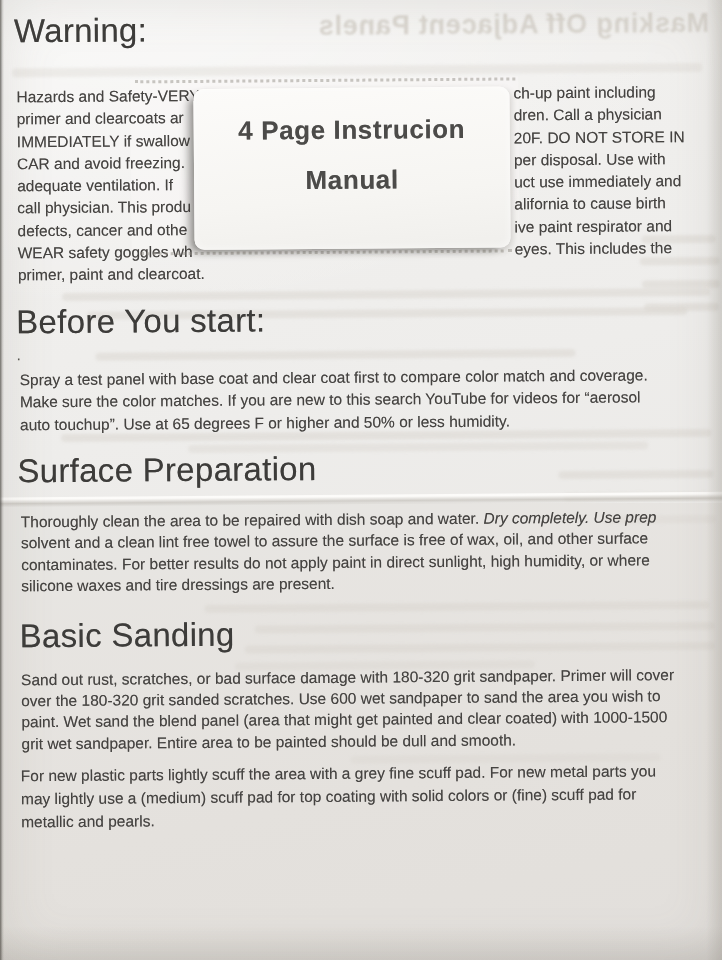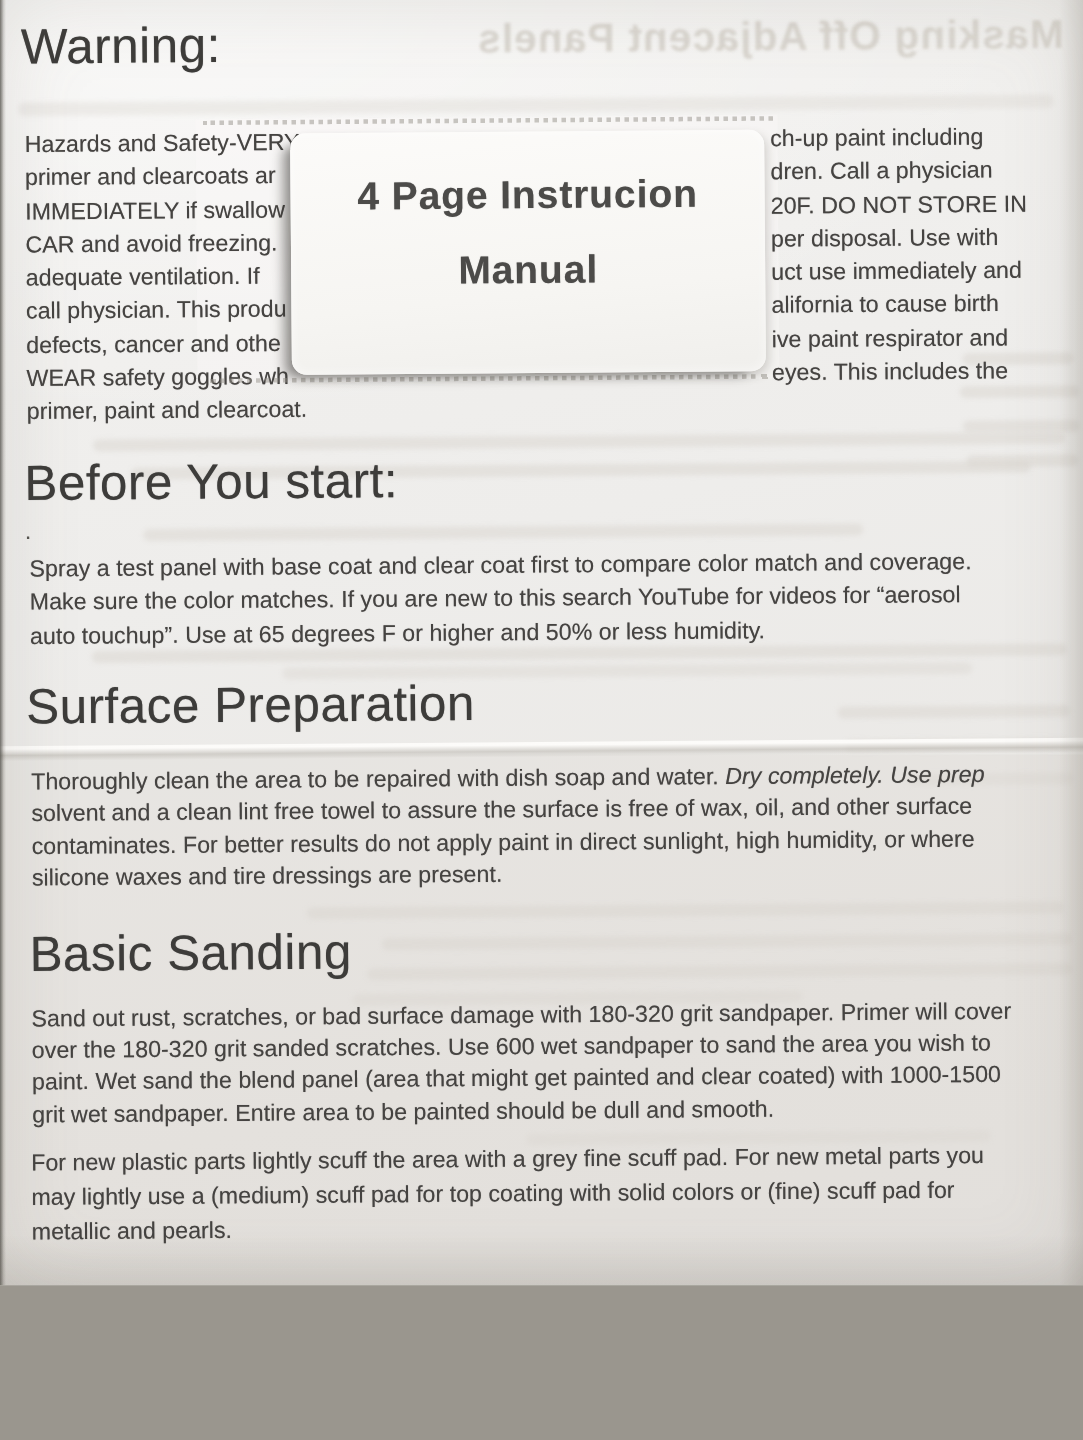--- a/index.html
+++ b/index.html
@@ -1,18 +1,18 @@
 <!DOCTYPE html>
 <html><head>
 <meta charset="utf-8">
 <style>
   html,body{margin:0;padding:0;background:#9a968e;}
   *{box-sizing:border-box;}
   .photo{
-    position:relative;width:722px;height:857px;overflow:hidden;
+    position:relative;width:722px;height:960px;overflow:hidden;
     font-family:"Liberation Sans",sans-serif;
     background:
       radial-gradient(130% 55% at 18% 0%, rgba(255,255,255,.55), rgba(255,255,255,0) 60%),
       linear-gradient(168deg,#f3f2f0 0%,#eeedeb 42%,#e9e7e4 78%,#e7e5e2 100%);
   }
   .vignette{position:absolute;inset:0;box-shadow:inset 0 0 55px rgba(110,104,94,.16);z-index:9;pointer-events:none;}
   .left-edge{position:absolute;left:0;top:0;width:4px;height:100%;z-index:8;
     background:linear-gradient(to right,rgba(72,70,64,.75),rgba(72,70,64,.18) 60%,rgba(72,70,64,0));}
   .right-shade{position:absolute;right:0;top:0;width:16px;height:100%;z-index:8;
     background:linear-gradient(to left,rgba(125,119,108,.20),rgba(125,119,108,0));}

